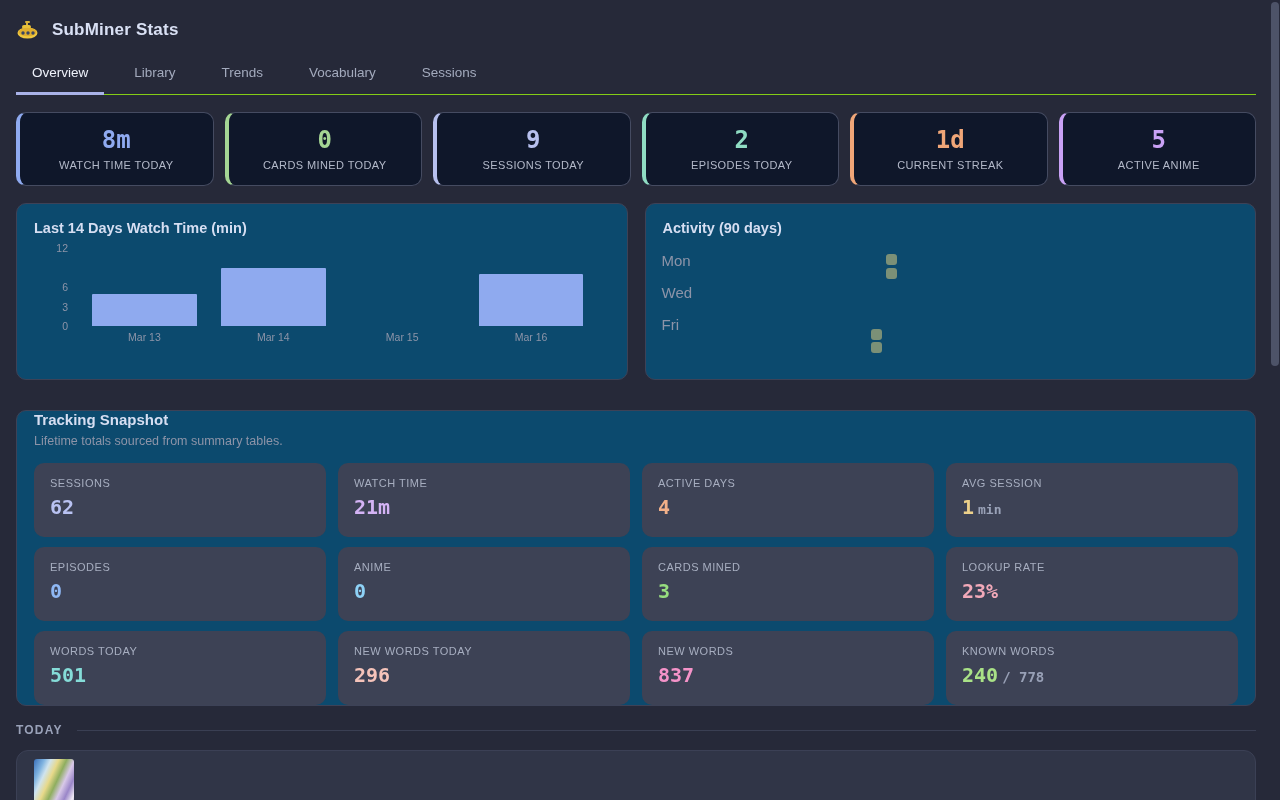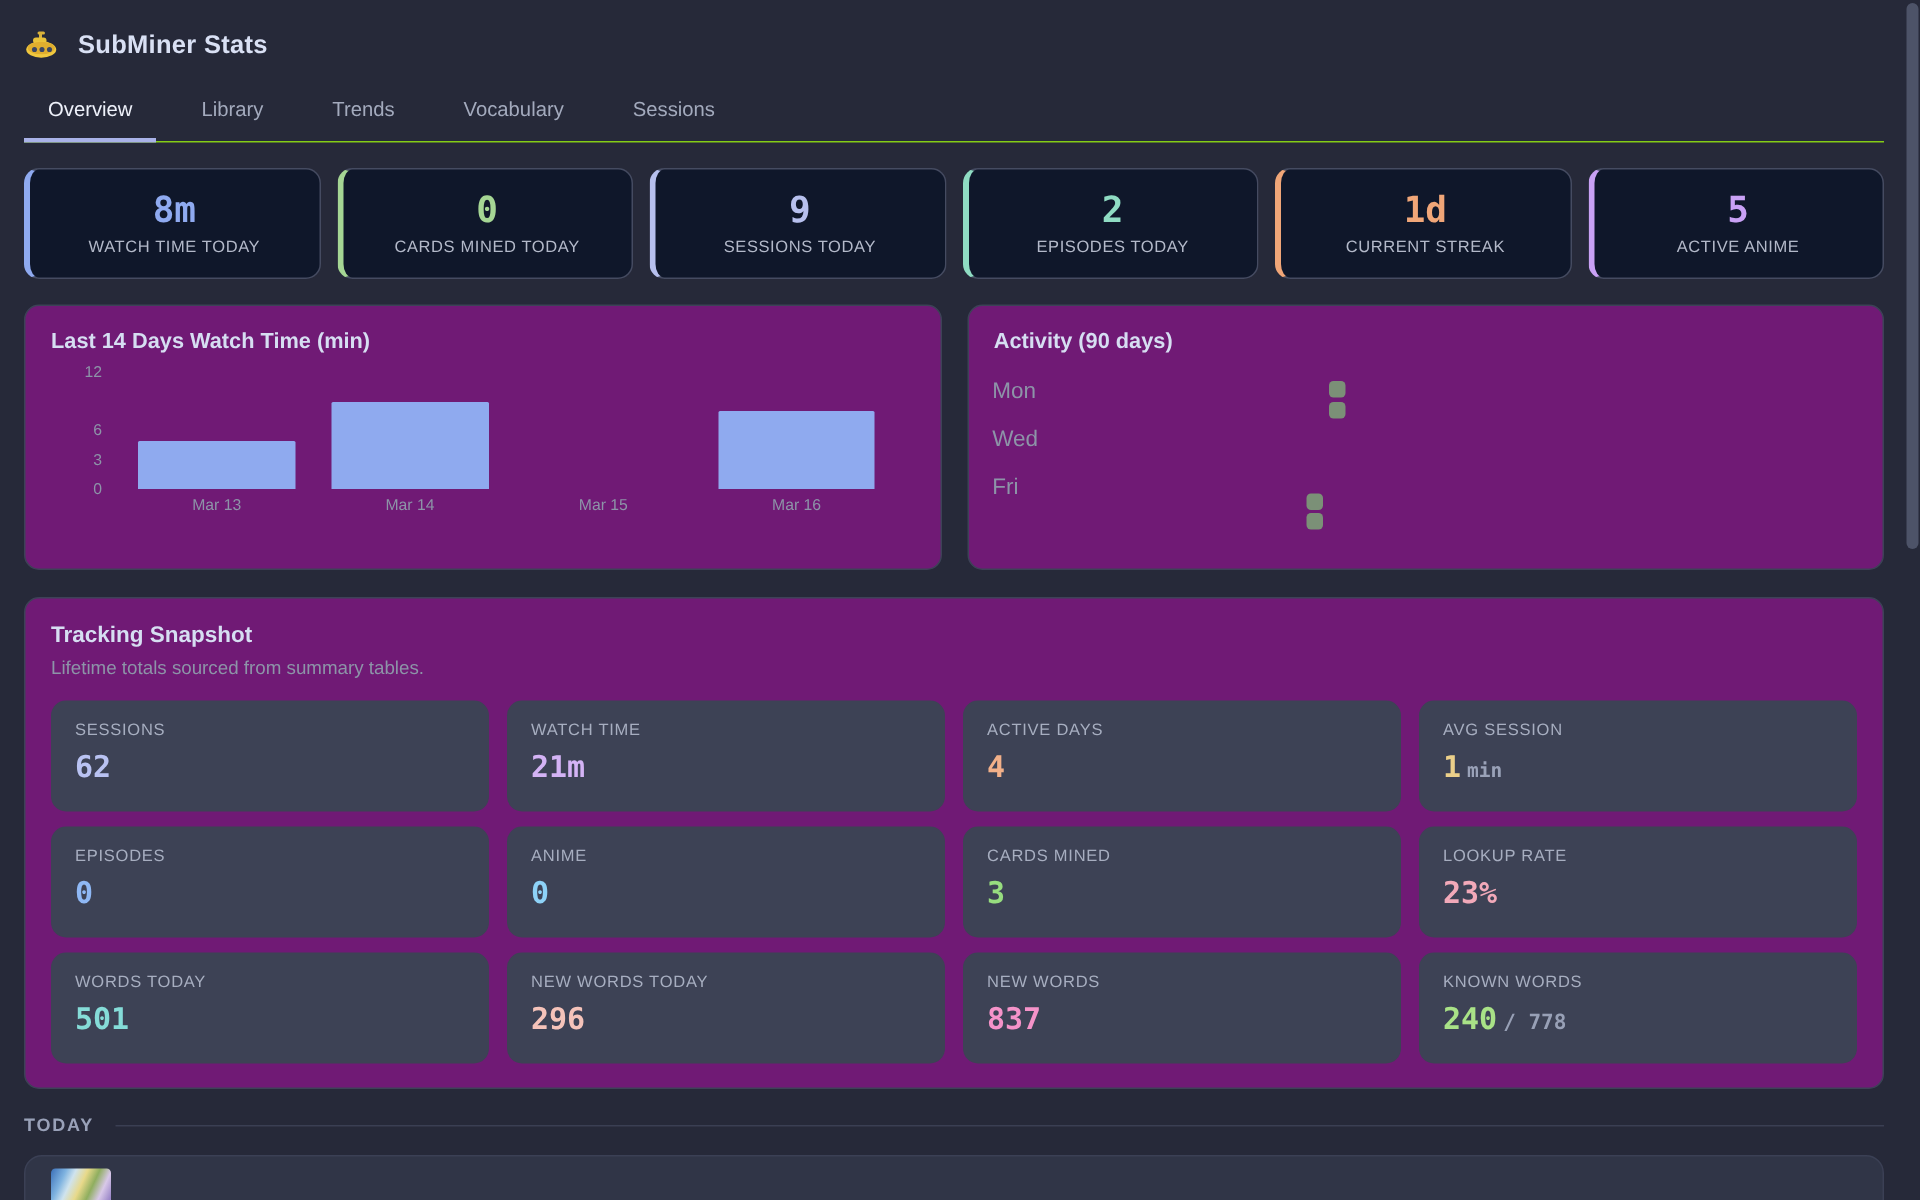--- a/index.html
+++ b/index.html
@@ -23,37 +23,37 @@
   .cards{display:grid;grid-template-columns:repeat(6,1fr);gap:11px;margin-top:17px;}
   .card{
     background:#0f172a;border:1px solid #454b61;border-left:4px solid #8faaf0;
     border-radius:10px;height:74px;display:flex;flex-direction:column;
     align-items:center;justify-content:center;gap:7px;box-sizing:border-box;
   }
   .card-value{font-family:"DejaVu Sans Mono", monospace;font-size:24px;font-weight:bold;line-height:1;}
   .card-label{font-size:11px;color:#b3b9c9;letter-spacing:.4px;}
   
   .panels{display:grid;grid-template-columns:1fr 1fr;gap:17px;margin-top:17px;}
-  .panel{background:#701a75;border:1px solid #3d4257;border-radius:10px;box-sizing:border-box;}
+  .panel{background:#0c4a6e;border:1px solid #3d4257;border-radius:10px;box-sizing:border-box;}
   .chart-panel{height:177px;padding:16px 17px;position:relative;}
   .panel-title{font-size:14.5px;font-weight:bold;color:#d6def2;margin:0;}
   
   .barchart{position:relative;height:102px;margin:10px 6px 0 46px;}
   .plot{position:absolute;left:0;right:8px;top:2px;bottom:22px;display:flex;align-items:flex-end;}
   .slot{position:relative;flex:1;height:100%;display:flex;align-items:flex-end;justify-content:center;}
   .bar{width:81%;border-radius:1px 1px 0 0;}
   .xlabel{position:absolute;top:calc(100% + 5px);width:100%;text-align:center;
           font-size:10.5px;color:#8d94a8;}
   .tick{position:absolute;left:-46px;width:34px;text-align:right;
         font-size:10.5px;color:#8d94a8;line-height:12px;}
   
   .day-label{position:absolute;left:16px;font-size:15px;color:#8d94a8;}
   .hm-cell{position:absolute;width:11px;height:11px;border-radius:3px;}
   
-  .snapshot{margin-top:18px;padding:16px 17px;}
+  .snapshot{margin-top:30px;padding:0 17px;}
   .snap-title{font-size:15px;font-weight:bold;color:#d6def2;margin:0;}
   .snap-sub{font-size:12.5px;color:#8d94a8;margin-top:6px;}
   .tiles{display:grid;grid-template-columns:repeat(4,1fr);gap:10px 12px;margin-top:15px;}
   .tile{background:#3d4255;border-radius:10px;height:74px;padding:14px 16px;box-sizing:border-box;}
   .tile-label{font-size:11px;color:#a7aec0;letter-spacing:.5px;}
   .tile-value{margin-top:8px;font-family:"DejaVu Sans Mono", monospace;
               font-size:20px;font-weight:bold;line-height:1;display:flex;align-items:baseline;gap:4px;}
   .suffix{font-size:13px;font-weight:bold;color:#9aa2b8;}
   .secondary{font-size:14px;font-weight:bold;color:#98a0b6;}
   

